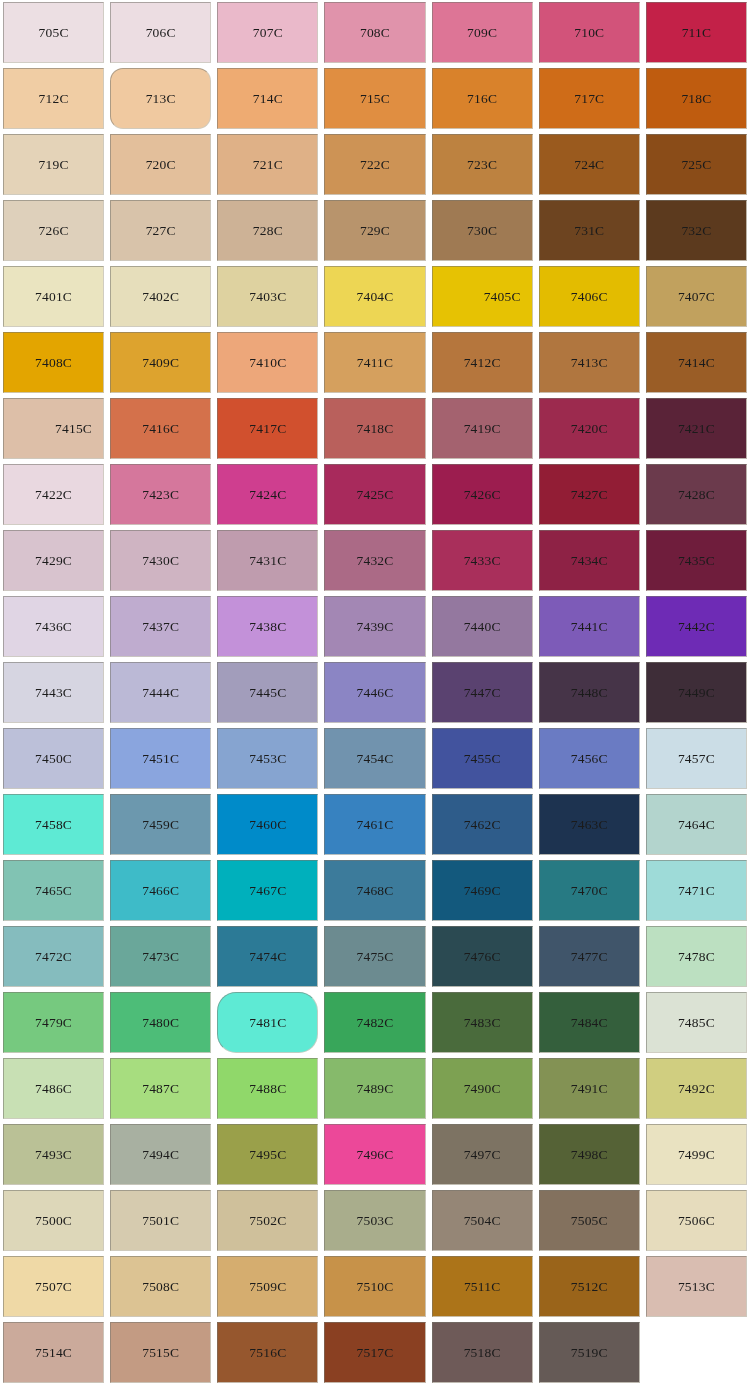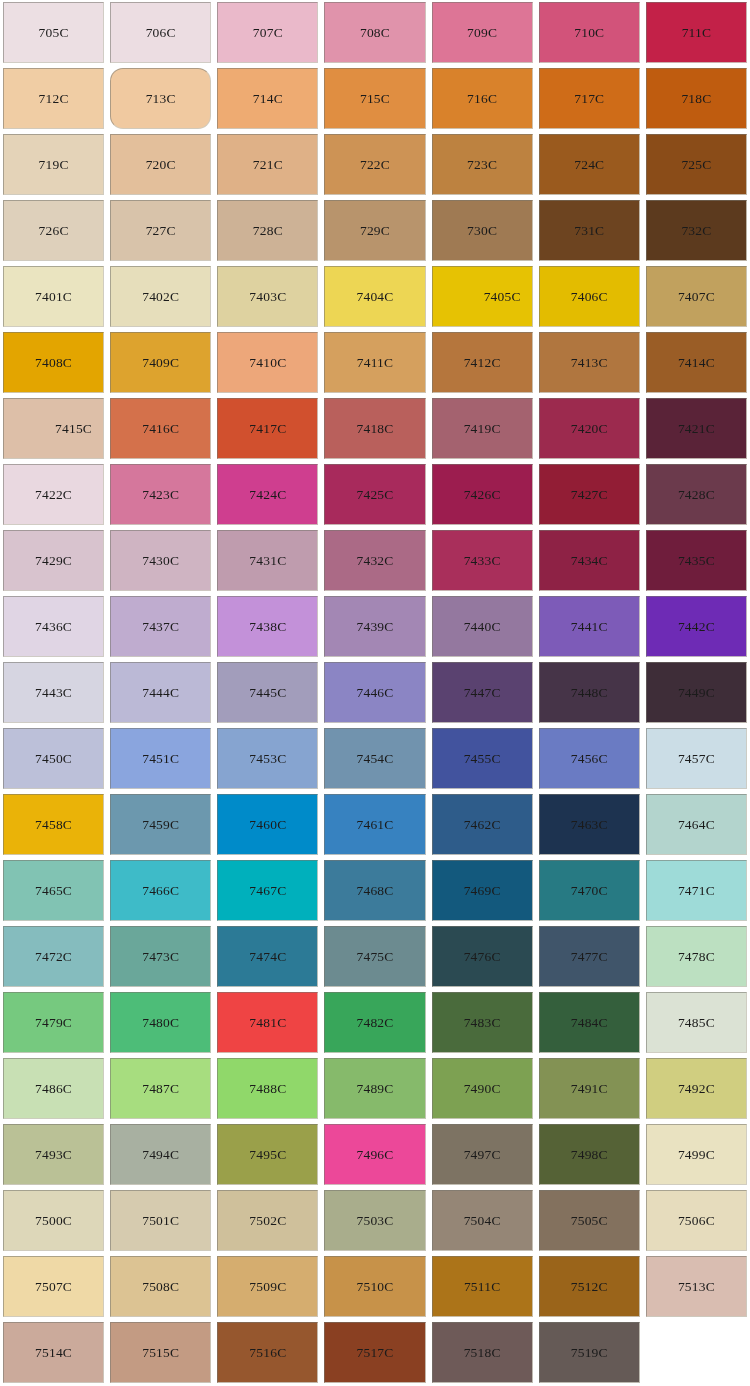--- a/index.html
+++ b/index.html
@@ -297,21 +297,21 @@
       </div>
       <div class="swatch-cell" style="background-color: rgb(66, 83, 158);">
         <span class="swatch-label">7455C</span>
       </div>
       <div class="swatch-cell" style="background-color: rgb(106, 123, 195);">
         <span class="swatch-label">7456C</span>
       </div>
       <div class="swatch-cell" style="background-color: rgb(203, 221, 230);">
         <span class="swatch-label">7457C</span>
       </div>
-      <div class="swatch-cell" style="background-color: #eab308; justify-content: center;">
+      <div class="swatch-cell" style="background-color: #5eead4; justify-content: center;">
         <span class="swatch-label">7458C</span>
       </div>
       <div class="swatch-cell" style="background-color: rgb(108, 152, 174);">
         <span class="swatch-label">7459C</span>
       </div>
       <div class="swatch-cell" style="background-color: rgb(0, 139, 201);">
         <span class="swatch-label">7460C</span>
       </div>
       <div class="swatch-cell" style="background-color: rgb(55, 130, 192);">
         <span class="swatch-label">7461C</span>
@@ -366,21 +366,21 @@
       </div>
       <div class="swatch-cell" style="background-color: rgb(188, 224, 193);">
         <span class="swatch-label">7478C</span>
       </div>
       <div class="swatch-cell" style="background-color: rgb(118, 201, 127);">
         <span class="swatch-label">7479C</span>
       </div>
       <div class="swatch-cell" style="background-color: rgb(77, 189, 120);">
         <span class="swatch-label">7480C</span>
       </div>
-      <div class="swatch-cell" style="background-color: #ef4444;">
+      <div class="swatch-cell" style="background-color: #5eead4; border-radius: 19px;">
         <span class="swatch-label">7481C</span>
       </div>
       <div class="swatch-cell" style="background-color: rgb(56, 166, 90);">
         <span class="swatch-label">7482C</span>
       </div>
       <div class="swatch-cell" style="background-color: rgb(74, 107, 60);">
         <span class="swatch-label">7483C</span>
       </div>
       <div class="swatch-cell" style="background-color: rgb(52, 95, 60);">
         <span class="swatch-label">7484C</span>

